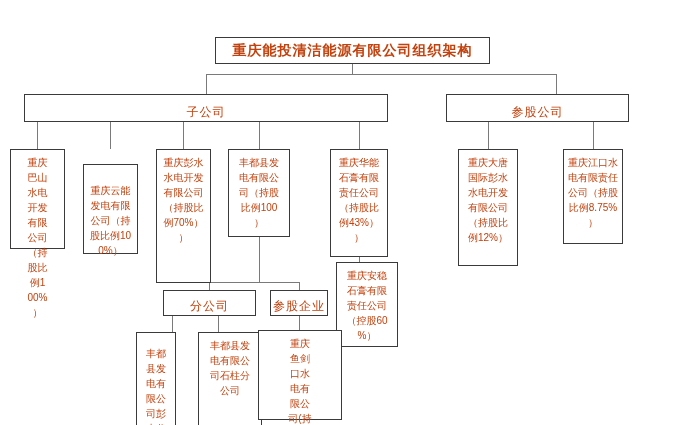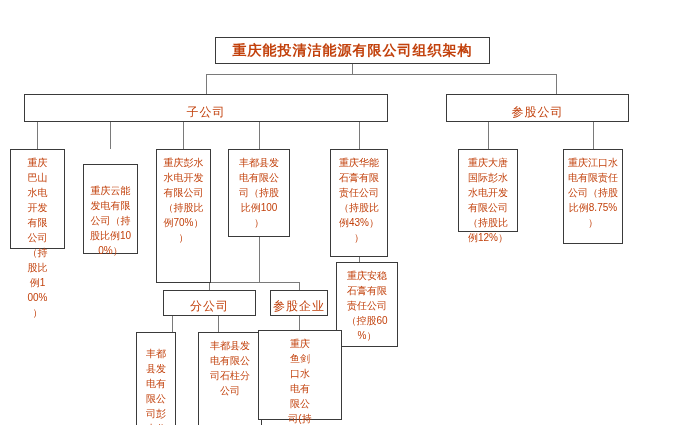--- a/index.html
+++ b/index.html
@@ -68,21 +68,21 @@
   <div class="box group-box" style="left:446px;top:62px;width:183px;height:28px">
     <span>参股公司</span>
   </div>
 
   <div class="box node" style="left:10px;top:117px;width:55px;height:100px;padding:5px 16px">重庆巴山水电开发有限公司（持股比例100%）</div>
   <div class="box node" style="left:83px;top:132px;width:55px;height:90px;padding:18px 5px">重庆云能发电有限公司（持股比例100%）</div>
   <div class="box node" style="left:156px;top:117px;width:55px;height:134px;padding:5px 5px">重庆彭水水电开发有限公司（持股比例70%））</div>
   <div class="box node" style="left:228px;top:117px;width:62px;height:88px;padding:5px 10px">丰都县发电有限公司（持股比例100）</div>
   <div class="box node" style="left:330px;top:117px;width:58px;height:108px;padding:5px 7px">重庆华能石膏有限责任公司（持股比例43%））</div>
 
-  <div class="box node" style="left:458px;top:117px;width:60px;height:83px;padding:5px 8px">重庆大唐国际彭水水电开发有限公司（持股比例12%）</div>
+  <div class="box node" style="left:458px;top:117px;width:60px;height:117px;padding:5px 8px">重庆大唐国际彭水水电开发有限公司（持股比例12%）</div>
   <div class="box node" style="left:563px;top:117px;width:60px;height:95px;padding:5px 0">重庆江口水电有限责任公司（持股比例8.75%）</div>
 
   <div class="box node" style="left:336px;top:230px;width:62px;height:85px;padding:5px 9px">重庆安稳石膏有限责任公司（控股60%）</div>
 
   <div class="box group-box" style="left:163px;top:258px;width:93px;height:26px">
     <span>分公司</span>
   </div>
   <div class="box group-box" style="left:270px;top:258px;width:58px;height:26px">
     <span>参股企业</span>
   </div>

